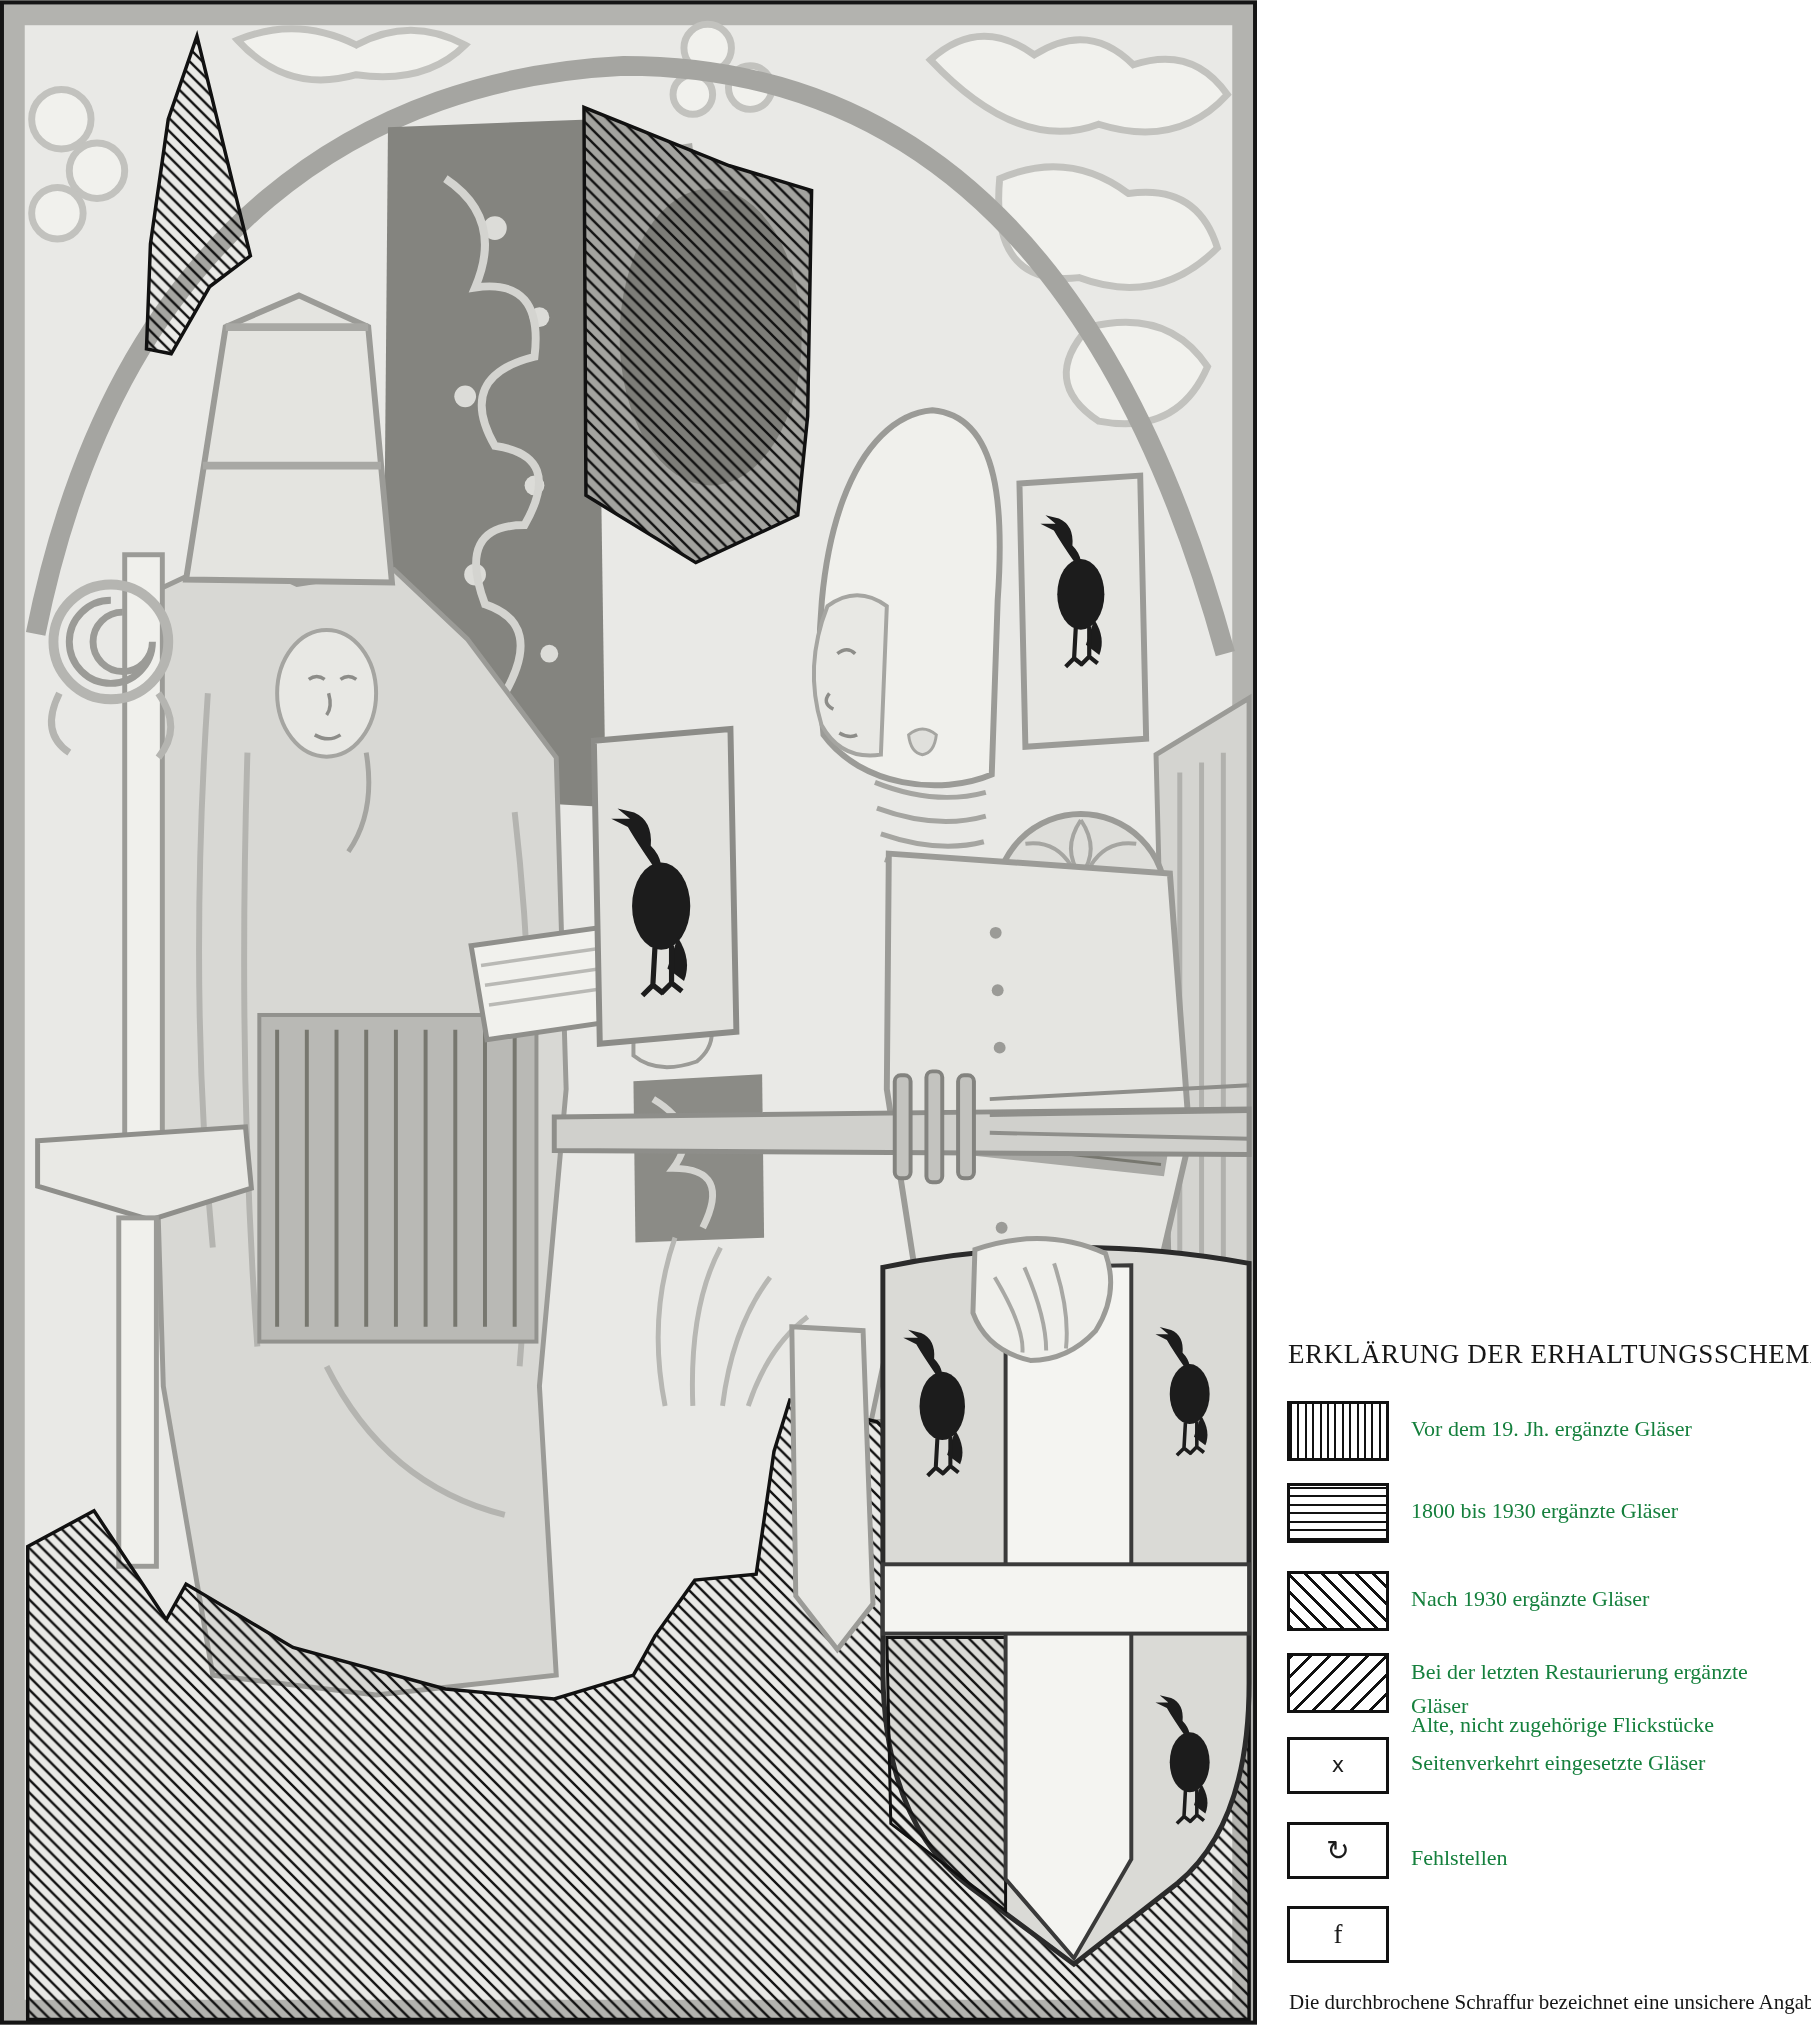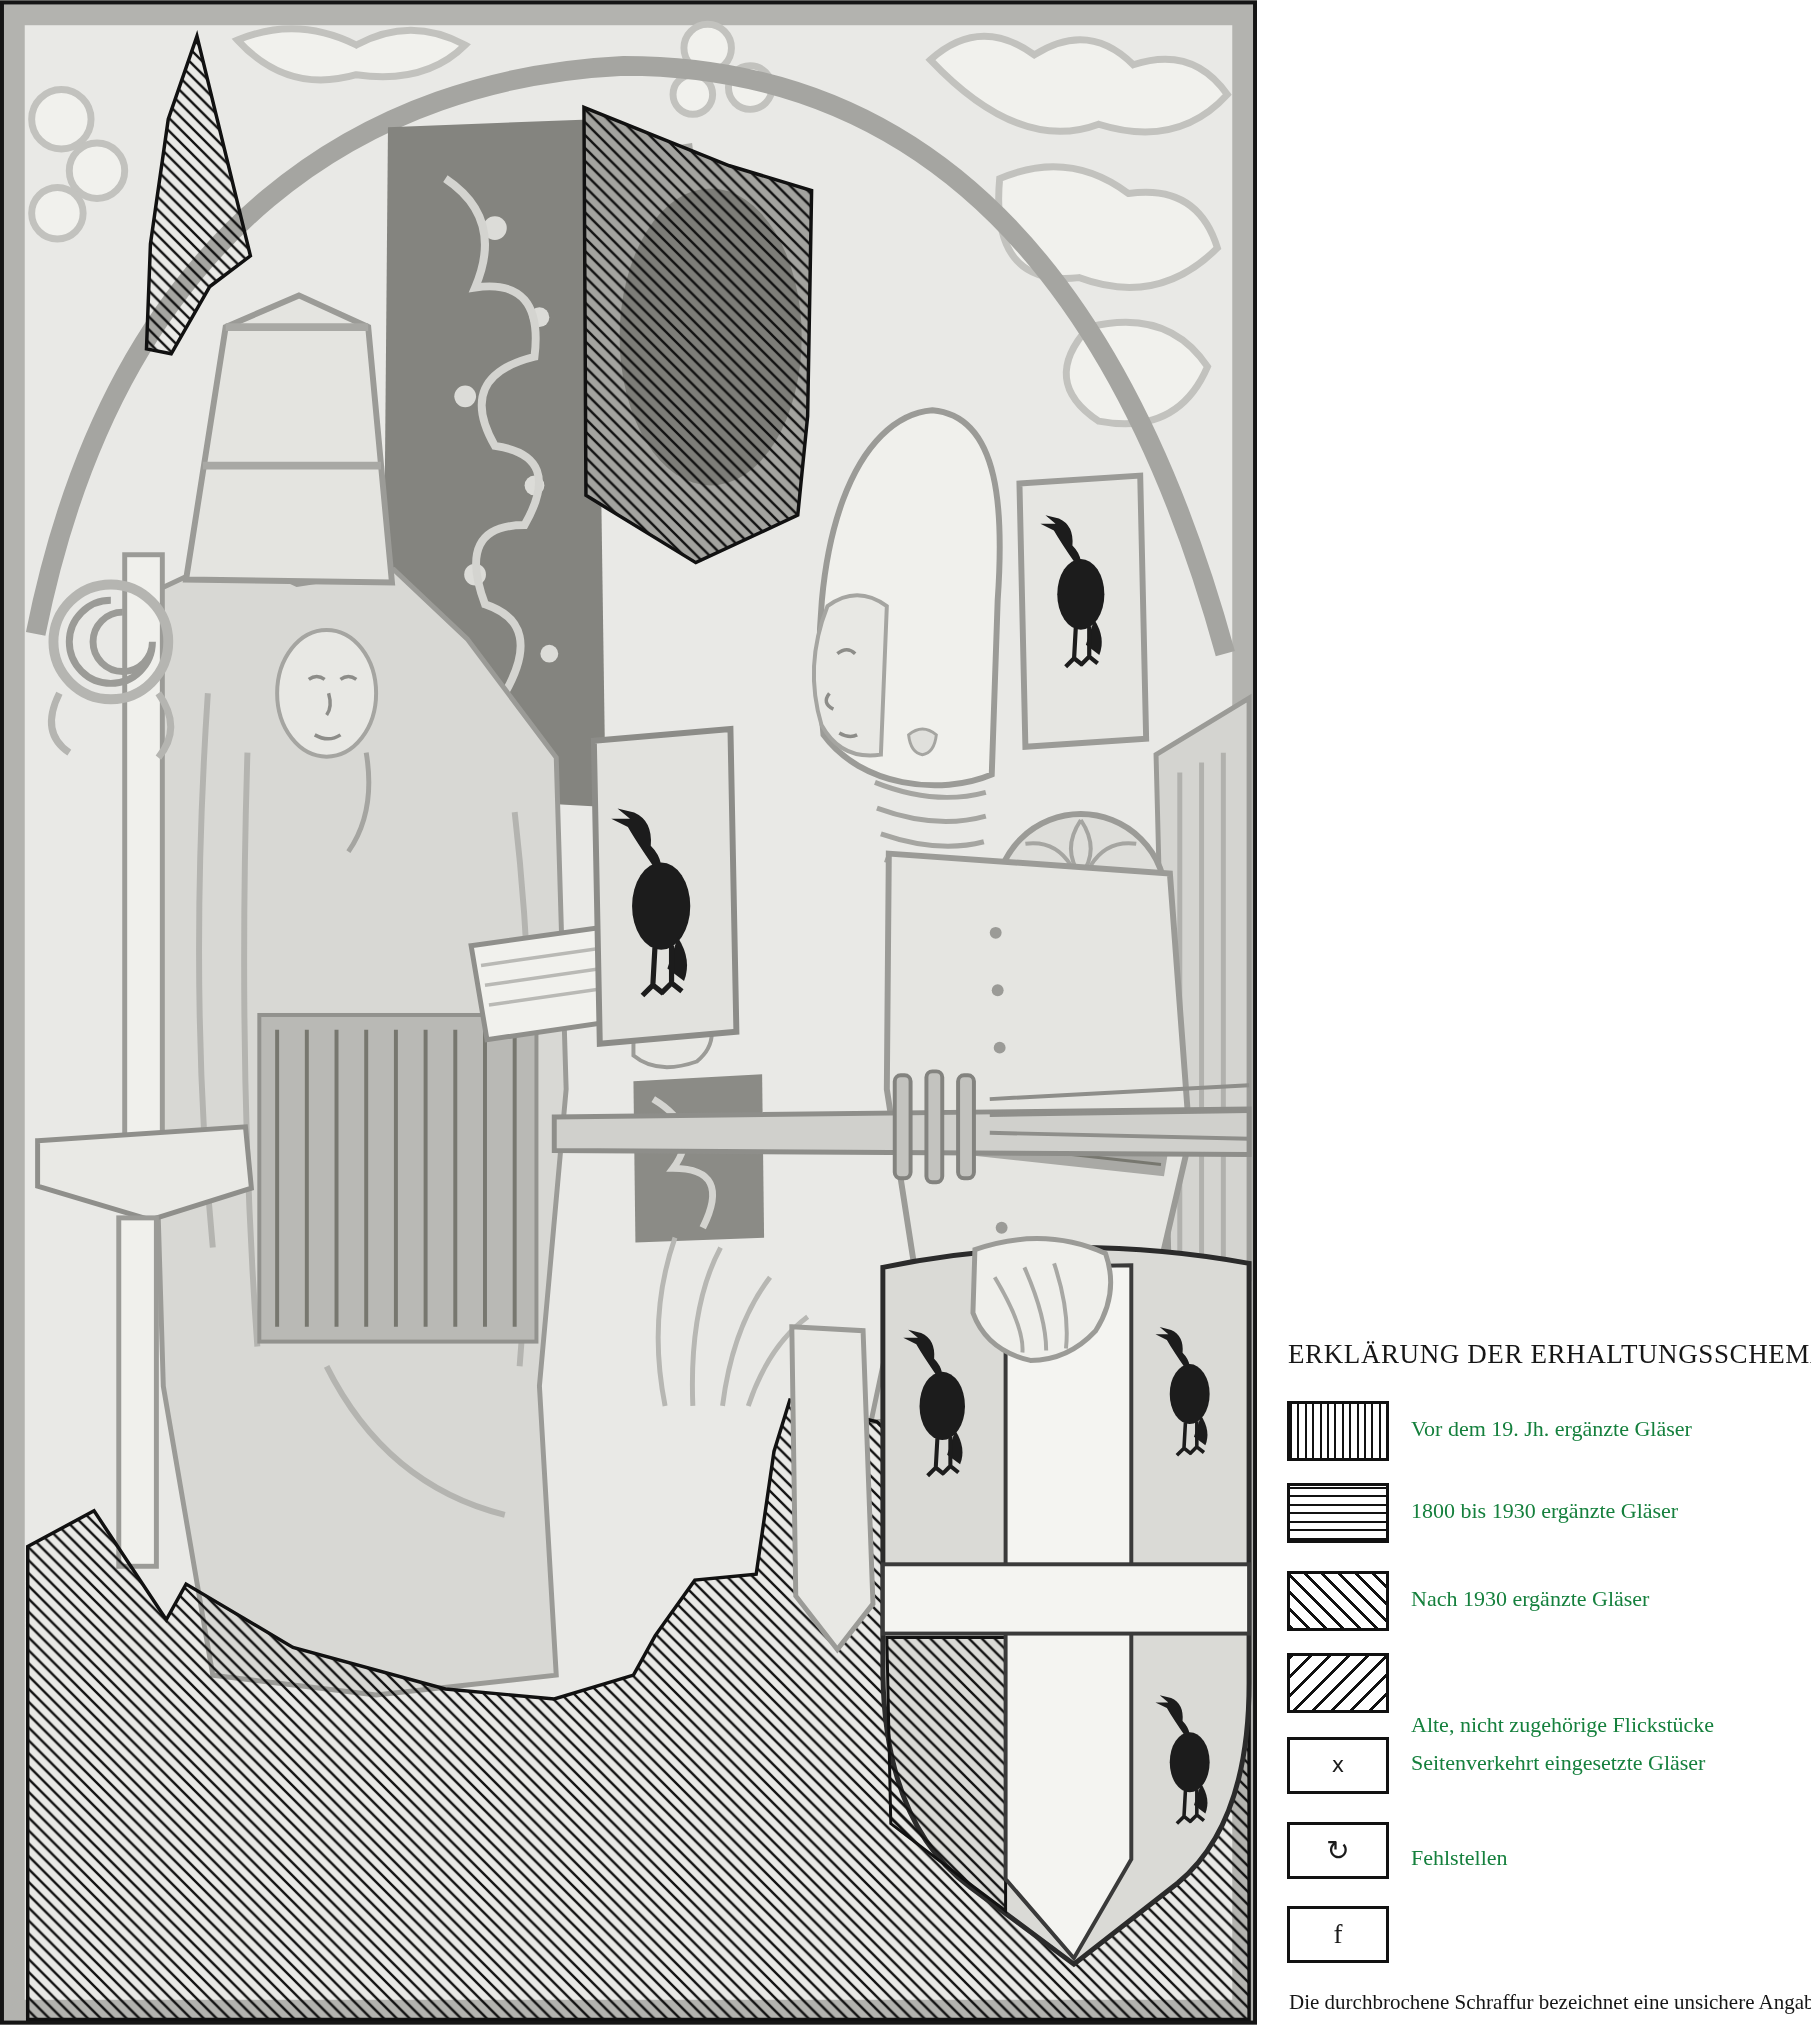--- a/index.html
+++ b/index.html
@@ -183,20 +183,21 @@
   <div class="lg-swatch sw-vert" style="top:1401px"></div>
   <div class="lg-label" style="top:1416px">Vor dem 19. Jh. ergänzte Gläser</div>
 
   <div class="lg-swatch sw-horz" style="top:1483px"></div>
   <div class="lg-label" style="top:1498px">1800 bis 1930 ergänzte Gläser</div>
 
   <div class="lg-swatch sw-back" style="top:1571px"></div>
   <div class="lg-label" style="top:1586px">Nach 1930 ergänzte Gläser</div>
 
   <div class="lg-swatch sw-slash" style="top:1653px"></div>
+  <div class="lg-label wrap" style="top:1655px">Bei der letzten Restaurierung ergänzte Gläser</div>
 
   <div class="lg-box" style="top:1737px">
     <span class="sym-x">x</span>
   </div>
   <div class="lg-label" style="top:1712px">Alte, nicht zugehörige Flickstücke</div>
 
   <div class="lg-box" style="top:1822px">
     <span class="sym-c">↻</span>
   </div>
   <div class="lg-label" style="top:1750px">Seitenverkehrt eingesetzte Gläser</div>

